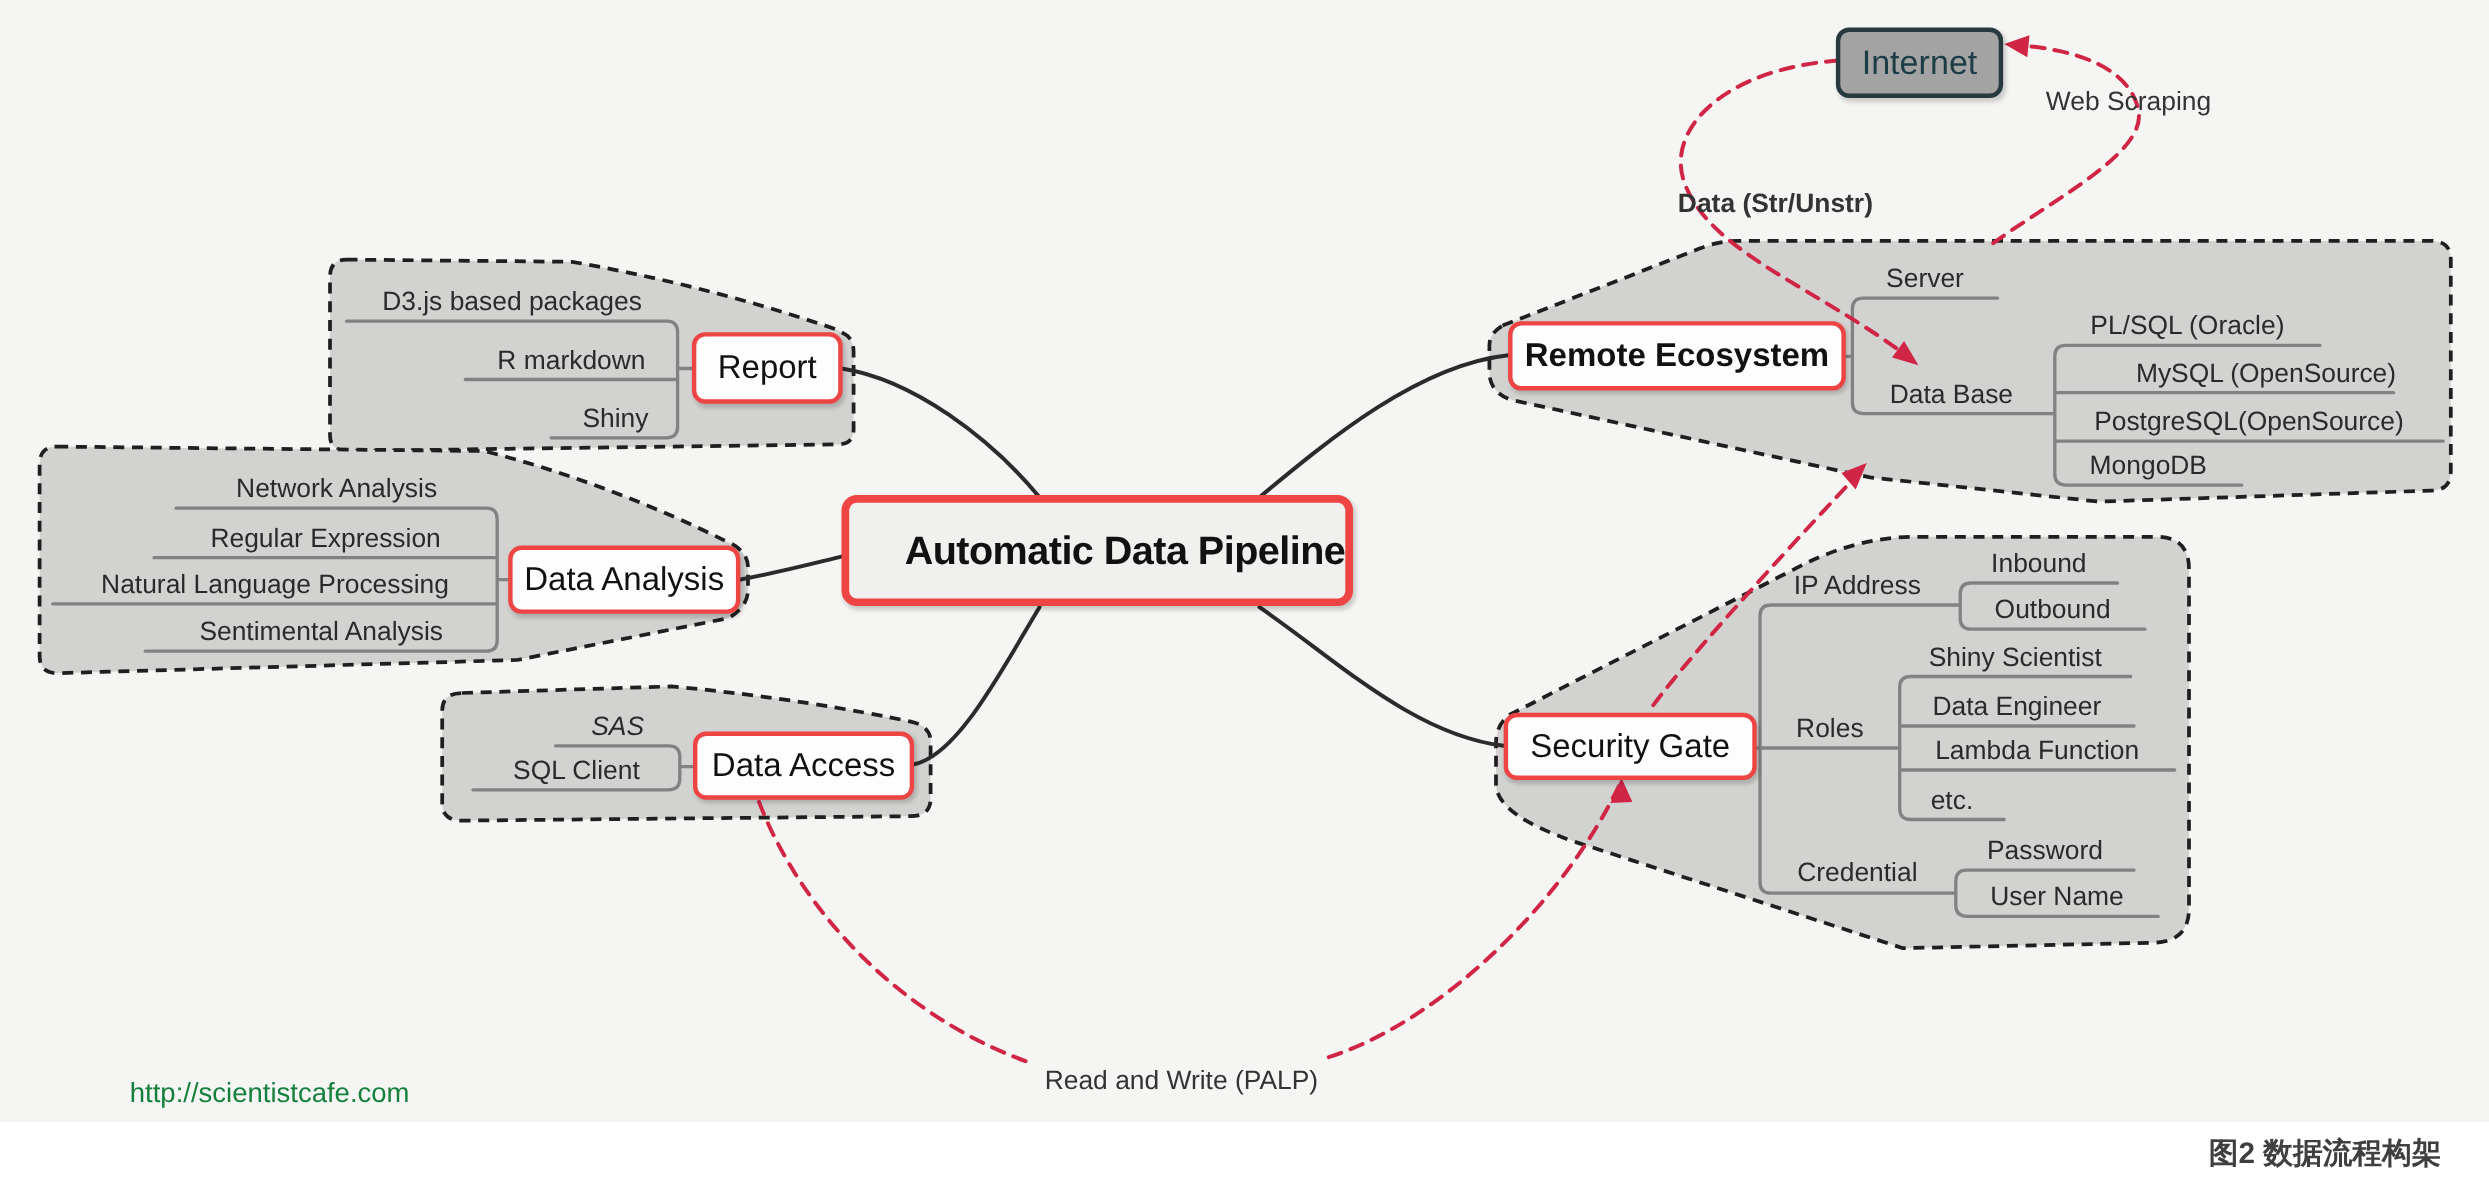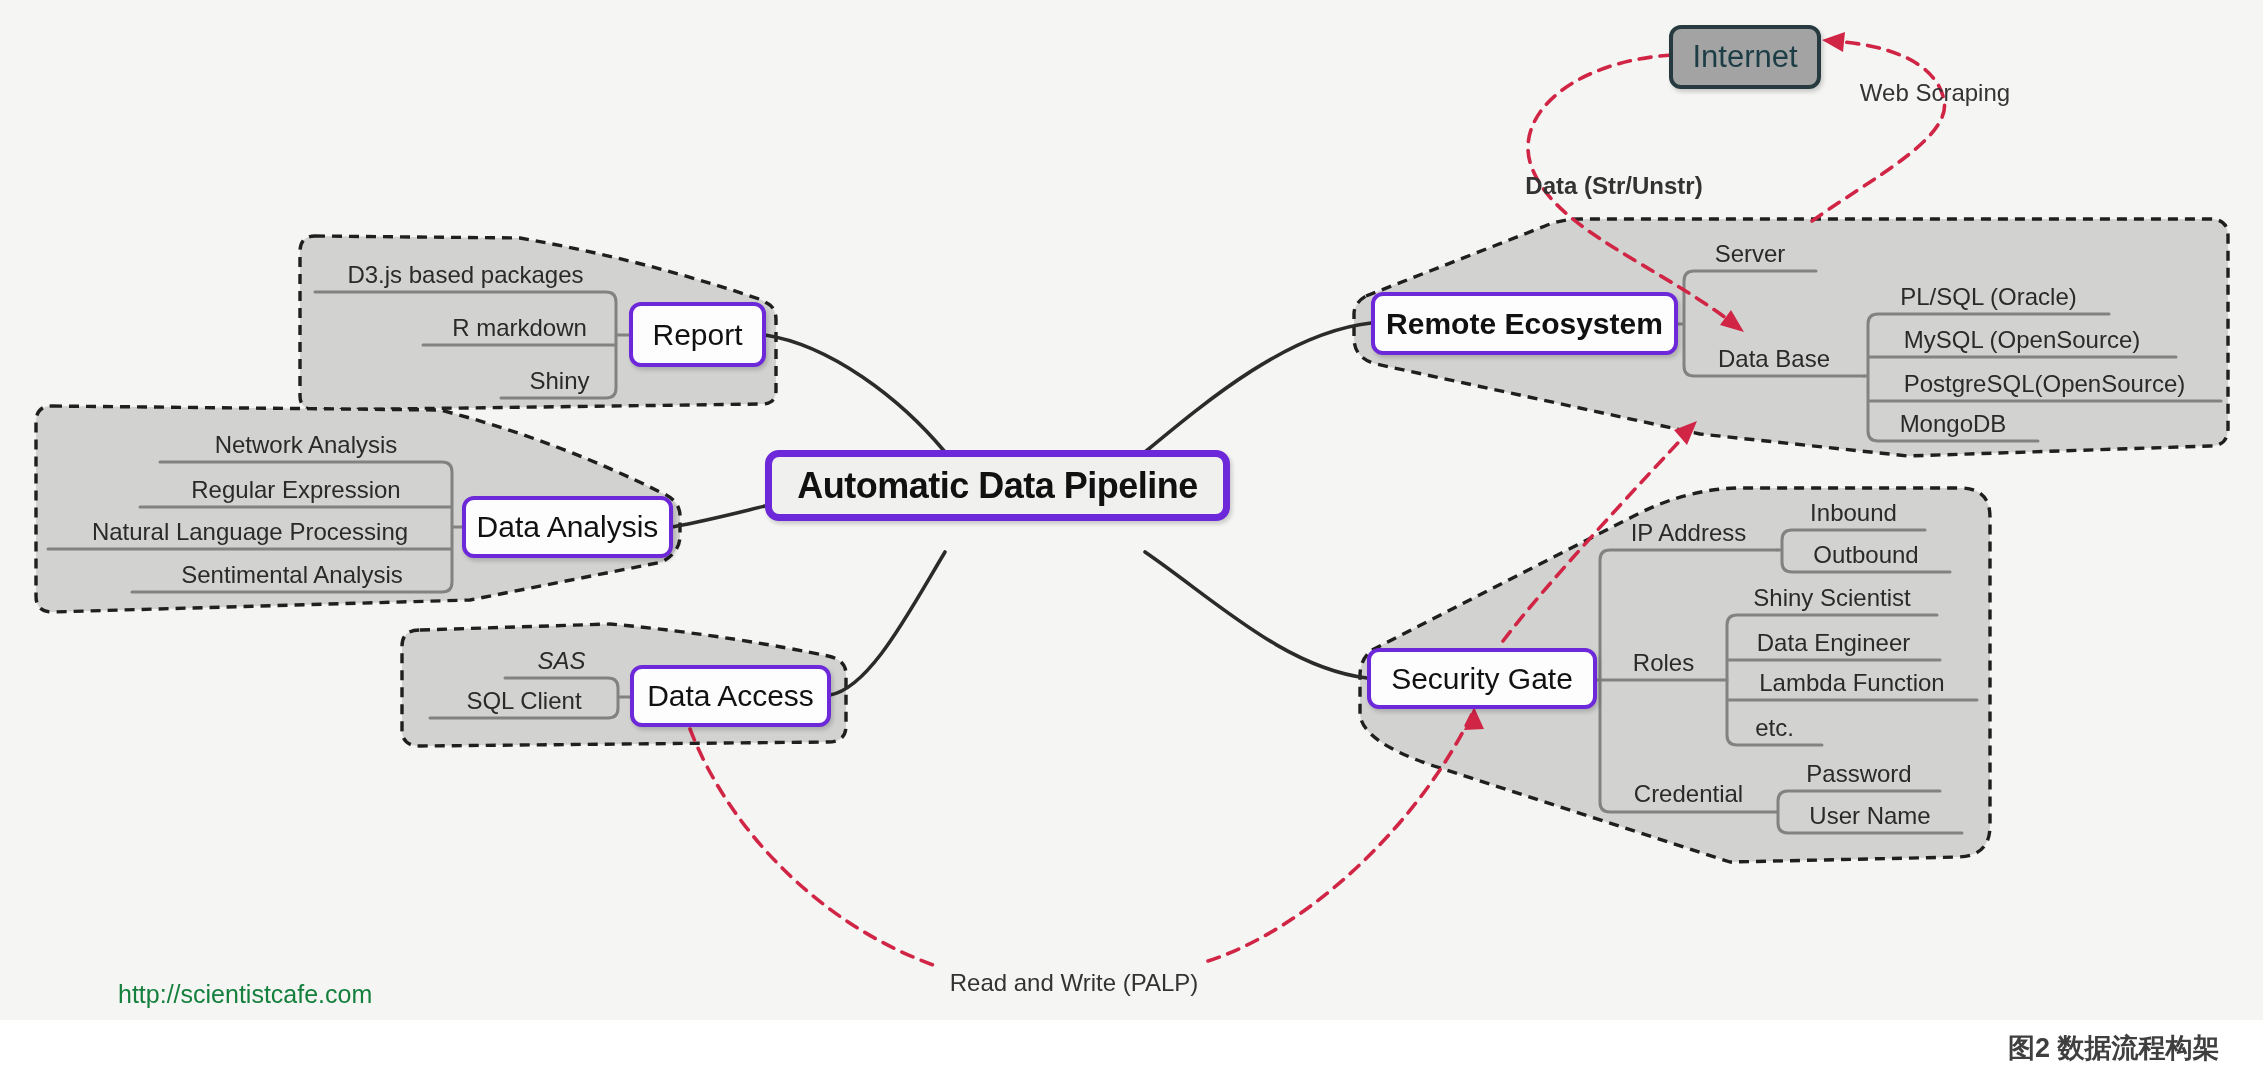--- a/index.html
+++ b/index.html
@@ -8,21 +8,21 @@
     background:#f5f5f3;
     font-family:"Liberation Sans","DejaVu Sans",sans-serif;
   }
   .wires{position:absolute;left:0;top:0;}
   .leaf{
     position:absolute; height:28px; line-height:28px; text-align:center;
     font-size:24px; color:#2a2a2a; white-space:nowrap;
   }
   .node{
     position:absolute; box-sizing:border-box;
-    background:#fdfdfd; border:4px solid #6d28d9; border-radius:12px;
+    background:#fdfdfd; border:4px solid #ef4444; border-radius:12px;
     display:flex; align-items:center; justify-content:center;
     font-size:30px; color:#111; white-space:nowrap;
     box-shadow:2px 3px 4px rgba(0,0,0,0.18);
   }
   .node.center{
     background:#f0f0ee; border-width:7px; border-radius:14px;
     font-size:36px; font-weight:bold; letter-spacing:-0.5px;
   }
   .node.internet{
     background:#a3a3a3; border-width:4px; border-color:#273a3f; border-radius:12px;
@@ -85,21 +85,21 @@
       <path d="M 1503,641 C 1545,585 1645,478 1690,430"></path>
     </g>
     <g fill="#d12546" stroke="none">
       <polygon points="1822,40 1845,32 1843,52"></polygon>
       <polygon points="1744,332 1720,325 1731,310"></polygon>
       <polygon points="1474,707 1464,730 1484,729"></polygon>
       <polygon points="1697,421 1687,445 1674,430"></polygon>
     </g>
   </svg>
 
-  <div class="node center" style="left:765px; top:450px; width:465px; height:71px;">
+  <div class="node center" style="left:765px; top:450px; width:465px; height:101px;justify-content:flex-end;">
     <span>Automatic Data Pipeline</span>
   </div>
 
   <div class="node internet" style="left:1669px; top:25px; width:152px; height:64px;">
     <span>Internet</span>
   </div>
 
   <div class="node" style="left:629px; top:302px; width:137px; height:65px;">
     <span>Report</span>
   </div>
@@ -124,21 +124,21 @@
   <div class="leaf" style="left:140px; top:476px; width:312px;">Regular Expression</div>
   <div class="leaf" style="left:48px; top:518px; width:404px;">Natural Language Processing</div>
   <div class="leaf" style="left:132px; top:561px; width:320px;">Sentimental Analysis</div>
 
   <div class="leaf" style="left:505px; top:647px; width:113px;font-style:italic;">SAS</div>
   <div class="leaf" style="left:430px; top:687px; width:188px;">SQL Client</div>
 
   <div class="leaf" style="left:1684px; top:240px; width:132px;">Server</div>
   <div class="leaf" style="left:1684px; top:345px; width:180px;">Data Base</div>
   <div class="leaf" style="left:1868px; top:283px; width:241px;">PL/SQL (Oracle)</div>
-  <div class="leaf" style="left:1868px; top:326px; width:308px;">MySQL (OpenSource)</div>
+  <div class="leaf" style="left:1868px; top:326px; width:308px;padding-left:38px;">MySQL (OpenSource)</div>
   <div class="leaf" style="left:1868px; top:370px; width:353px;">PostgreSQL(OpenSource)</div>
   <div class="leaf" style="left:1868px; top:410px; width:170px;">MongoDB</div>
 
   <div class="leaf" style="left:1600px; top:519px; width:177px;">IP Address</div>
   <div class="leaf" style="left:1782px; top:499px; width:143px;">Inbound</div>
   <div class="leaf" style="left:1782px; top:541px; width:168px;">Outbound</div>
   <div class="leaf" style="left:1600px; top:649px; width:127px;">Roles</div>
   <div class="leaf" style="left:1727px; top:584px; width:210px;">Shiny Scientist</div>
   <div class="leaf" style="left:1727px; top:629px; width:213px;">Data Engineer</div>
   <div class="leaf" style="left:1727px; top:669px; width:250px;">Lambda Function</div>

